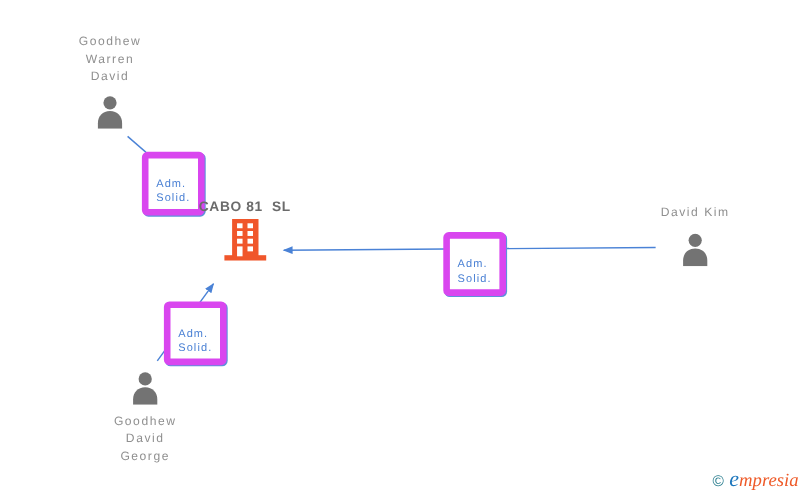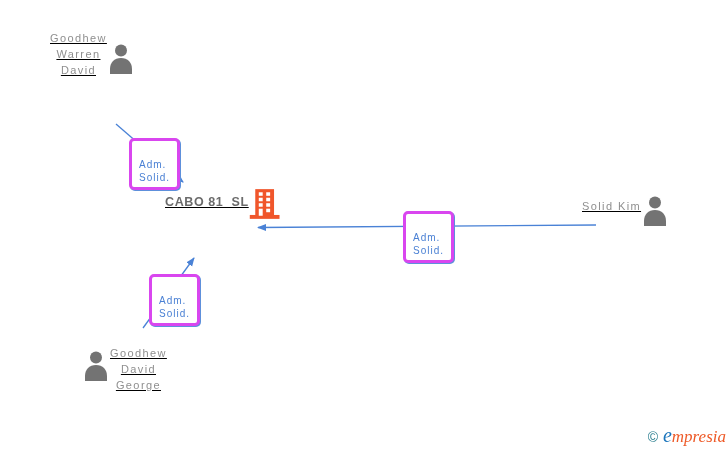--- a/index.html
+++ b/index.html
@@ -18,24 +18,23 @@
   .edges-svg {
     position: absolute;
     left: 0; top: 0;
     width: 728px; height: 450px;
     pointer-events: none;
   }
   
   .node {
     position: absolute;
     display: flex;
-    flex-direction: row;
+    flex-direction: column;
     align-items: center;
     cursor: pointer;
-    text-decoration: underline;
   }
   .person-label {
     color: #8f8f8f;
     font-size: 11px;
     letter-spacing: 1.4px;
     line-height: 16px;
     text-align: center;
     white-space: pre-line;
   }
   .company-label {
@@ -58,21 +57,21 @@
   .node-p3 { left: 82px;  top: 338px; width: 100px; }
   .node-p3 .person-label { margin-top: 7px; }
 
   .node-company { left: 165px; top: 181px; width: 115px; }
   .node-company .building-icon-svg { margin-top: 4px; }
 
   
   .edge-box {
     position: absolute;
     background: #ffffff;
-    border: 3px solid #d946ef;
+    border: 6px solid #d946ef;
     box-shadow: 1px 1px 0 #5e90db;
     border-radius: 5px;
     padding: 3px 7px 2px 7px;
     color: #4a80d4;
     font-size: 10px;
     letter-spacing: 1px;
     line-height: 13.5px;
     white-space: pre-line;
   }
   .edge-box-1 { left: 129px; top: 138px; }
@@ -142,21 +141,21 @@
     <div class="person-label">Goodhew
 Warren
 David</div>
     <svg class="person-icon-svg" width="28" height="30" viewBox="0 0 28 30" xmlns="http://www.w3.org/2000/svg">
       <circle cx="14" cy="6.5" r="6" fill="#737373"></circle>
       <path d="M14 14 C7.3 14 3 18.6 3 25 L3 30 L25 30 L25 25 C25 18.6 20.7 14 14 14 Z" fill="#737373"></path>
     </svg>
   </div>
 
   <div class="node node-p2">
-    <div class="person-label">Solid Kim</div>
+    <div class="person-label">David Kim</div>
     <svg class="person-icon-svg" width="28" height="30" viewBox="0 0 28 30" xmlns="http://www.w3.org/2000/svg">
       <circle cx="14" cy="6.5" r="6" fill="#737373"></circle>
       <path d="M14 14 C7.3 14 3 18.6 3 25 L3 30 L25 30 L25 25 C25 18.6 20.7 14 14 14 Z" fill="#737373"></path>
     </svg>
   </div>
 
   <div class="node node-p3">
     <svg class="person-icon-svg" width="28" height="30" viewBox="0 0 28 30" xmlns="http://www.w3.org/2000/svg">
       <circle cx="14" cy="6.5" r="6" fill="#737373"></circle>
       <path d="M14 14 C7.3 14 3 18.6 3 25 L3 30 L25 30 L25 25 C25 18.6 20.7 14 14 14 Z" fill="#737373"></path>

